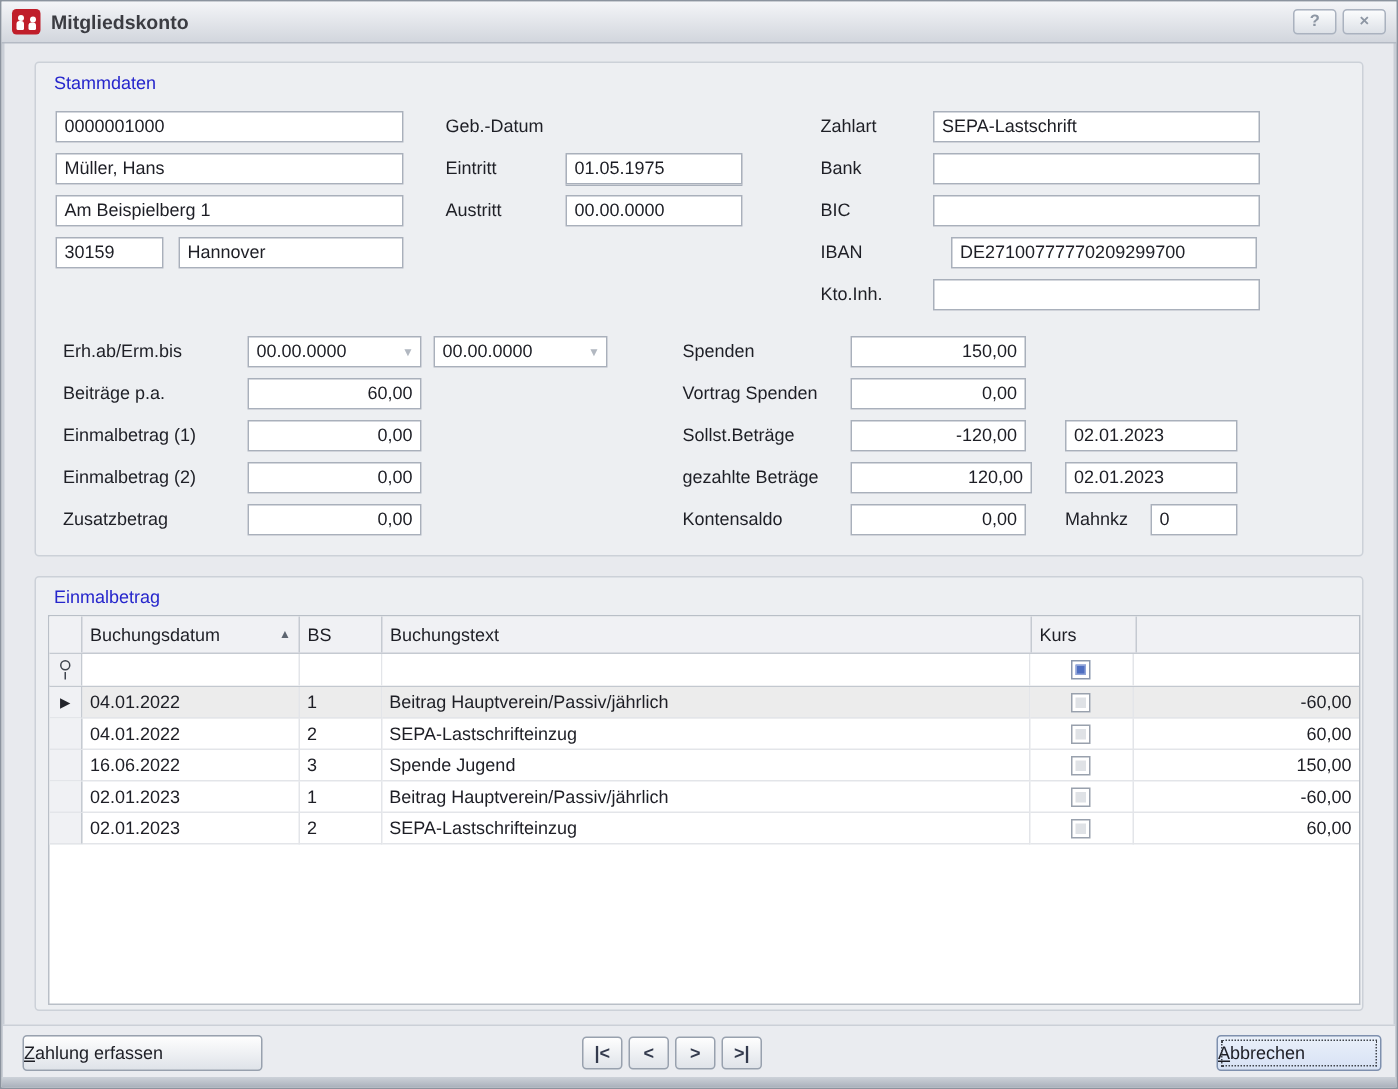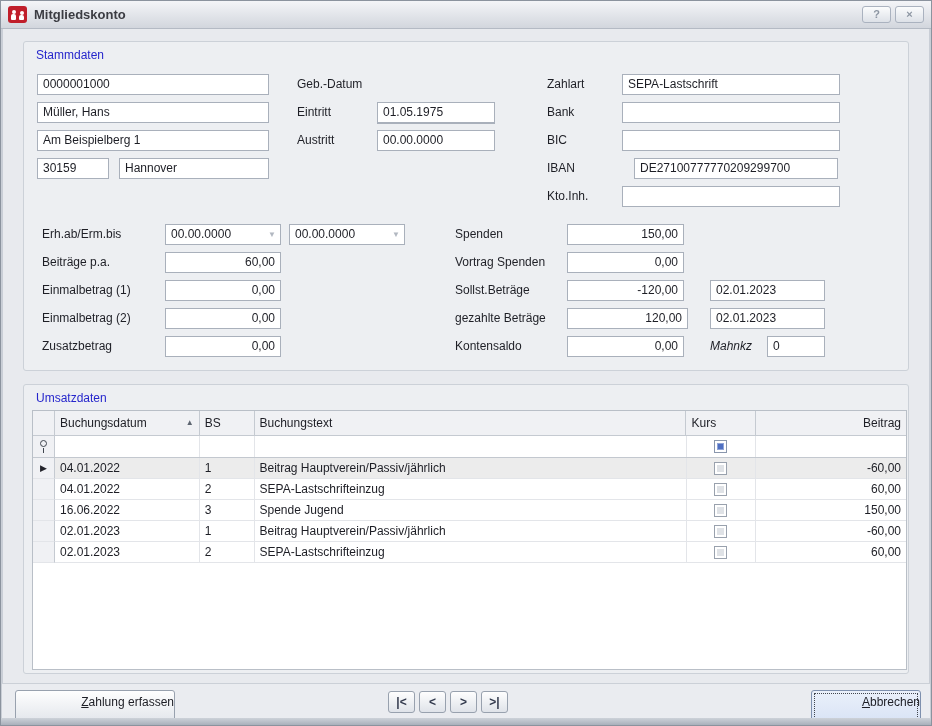--- a/index.html
+++ b/index.html
@@ -64,22 +64,22 @@
   .cb.ind::after { background:#4f6fc2; box-shadow: inset 0 0 0 1px #8fa4d8; }
   .pin { position:relative; width:9px; height:13px; }
   .pin::before { content:''; position:absolute; top:0; left:1px; width:5px; height:5px;
     border:1.5px solid #3f454e; border-radius:50%; }
   .pin::after { content:''; position:absolute; top:8px; left:4px; width:1.5px; height:5px; background:#3f454e; }
   
   .footer-panel { position:absolute; left:1px; right:1px; top:682px; height:37px;
     background:#eaecf0; border-top:1px solid #cbd0d7; }
   .bottom-edge { position:absolute; left:0; right:0; bottom:0; height:7px;
     background:linear-gradient(#cdd2d9,#a9b0bb); }
-  .btn { position:absolute; height:36px; border:1px solid #98a1ae; border-radius:3px;
-    background:linear-gradient(#fefefe,#dfe3e9); text-align:right; cursor:default; color:#1d1e25; }
+  .btn { position:absolute; height:24px; border:1px solid #98a1ae; border-radius:3px;
+    background:linear-gradient(#fefefe,#dfe3e9); text-align:left; cursor:default; color:#1d1e25; }
   .btn .btn-label { display:block; line-height:22px; }
   .btn .btn-label::first-letter { text-decoration:underline; }
   .btn.focused { background:linear-gradient(#eaf0fa,#d7e2f5); border-color:#7e90ae;
     outline:1px dotted #41454c; outline-offset:-4px; }
   .nav-btn { position:absolute; top:690px; width:27px; height:22px; border:1px solid #98a1ae;
     border-radius:3px; background:linear-gradient(#fefefe,#dfe3e9); text-align:center;
     line-height:20px; color:#333a4d; font-weight:bold; cursor:default; }
 </style>
 </head>
 <body>
@@ -147,39 +147,38 @@
     <div class="lbl" style="left:431px; top:213px;">Vortrag Spenden</div>
     <div class="field num" style="left:543px; top:210px; width:117px;">0,00</div>
     <div class="lbl" style="left:431px; top:241px;">Sollst.Beträge</div>
     <div class="field num" style="left:543px; top:238px; width:117px;">-120,00</div>
     <div class="field" style="left:686px; top:238px; width:115px;">02.01.2023</div>
     <div class="lbl" style="left:431px; top:269px;">gezahlte Beträge</div>
     <div class="field num" style="left:543px; top:266px; width:121px;">120,00</div>
     <div class="field" style="left:686px; top:266px; width:115px;">02.01.2023</div>
     <div class="lbl" style="left:431px; top:297px;">Kontensaldo</div>
     <div class="field num" style="left:543px; top:294px; width:117px;">0,00</div>
-    <div class="lbl" style="left:686px; top:297px;font-style:italic;">Mahnkz</div>
+    <div class="lbl" style="left:686px; top:297px;">Mahnkz</div>
     <div class="field" style="left:743px; top:294px; width:58px;">0</div>
   </div>
 
   <div class="groupbox" style="left:22px; top:383px; width:886px; height:290px;">
-    <div class="group-title">Umsatzdaten</div>
+    <div class="group-title">Einmalbetrag</div>
 
     <div class="grid">
 
       <div class="grow hrow">
         <div class="hcell c0 ind-col"></div>
         <div class="hcell c1">
           <span>Buchungsdatum</span>
           <span class="sort-icon">▲</span>
         </div>
         <div class="hcell c2">BS</div>
         <div class="hcell c3">Buchungstext</div>
         <div class="hcell c4">Kurs</div>
-        <div class="hcell c5">Beitrag</div>
       </div>
 
       <div class="grow frow">
         <div class="fcell c0 ind-col">
           <span class="pin"></span>
         </div>
         <div class="fcell c1"></div>
         <div class="fcell c2"></div>
         <div class="fcell c3"></div>
         <div class="fcell c4 cell-center">

